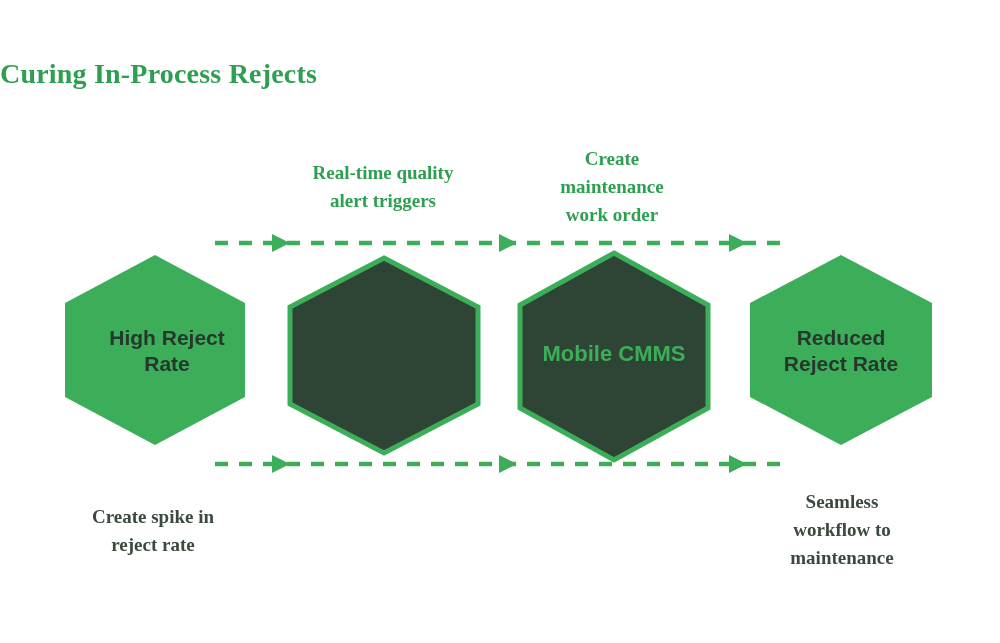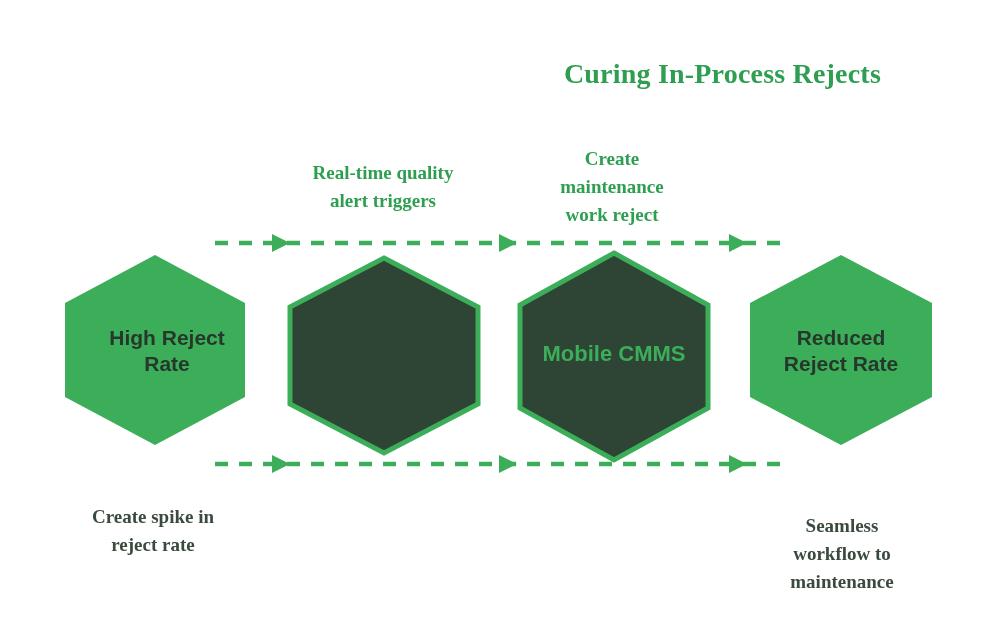--- a/index.html
+++ b/index.html
@@ -20,21 +20,21 @@
     height: 643px;
     background: #ffffff;
   }
 
   
   .title {
     position: absolute;
     left: 0;
     top: 58px;
     width: 881px;
-    text-align: right;
+    text-align: left;
     font-family: "Liberation Serif", "DejaVu Serif", serif;
     font-weight: bold;
     font-size: 28px;
     letter-spacing: 0.2px;
     color: #2E9E51;
     white-space: nowrap;
   }
 
   
   .flow-svg {
@@ -72,21 +72,21 @@
     font-size: 19px;
     line-height: 1.48;
     white-space: pre-line;
   }
   .caption.green { color: #2E9E51; }
   .caption.dark  { color: #3A4A3E; }
 
   #caption-top-0    { left: 268px; top: 159px; width: 230px; }
   #caption-top-1    { left: 522px; top: 145px; width: 180px; }
   #caption-bottom-0 { left: 42px;  top: 503px; width: 222px; }
-  #caption-bottom-1 { left: 752px; top: 512px; width: 180px; }
+  #caption-bottom-1 { left: 752px; top: 488px; width: 180px; }
 </style>
 </head>
 <body>
 
 <div id="canvas">
 
   <div class="title">Curing In-Process Rejects</div>
 
   <svg class="flow-svg" viewBox="0 0 1000 643">
 
@@ -120,21 +120,21 @@
   <div id="node-label-3" class="node-label dark-text">Reduced
 Reject Rate</div>
 
   <div id="node-label-2" class="node-label green-text">Mobile CMMS</div>
 
   <div id="caption-top-0" class="caption green">Real-time quality
 alert triggers</div>
 
   <div id="caption-top-1" class="caption green">Create
 maintenance
-work reject</div>
+work order</div>
 
   <div id="caption-bottom-0" class="caption dark">Create spike in
 reject rate</div>
 
   <div id="caption-bottom-1" class="caption dark">Seamless
 workflow to
 maintenance</div>
 
 </div>
 

